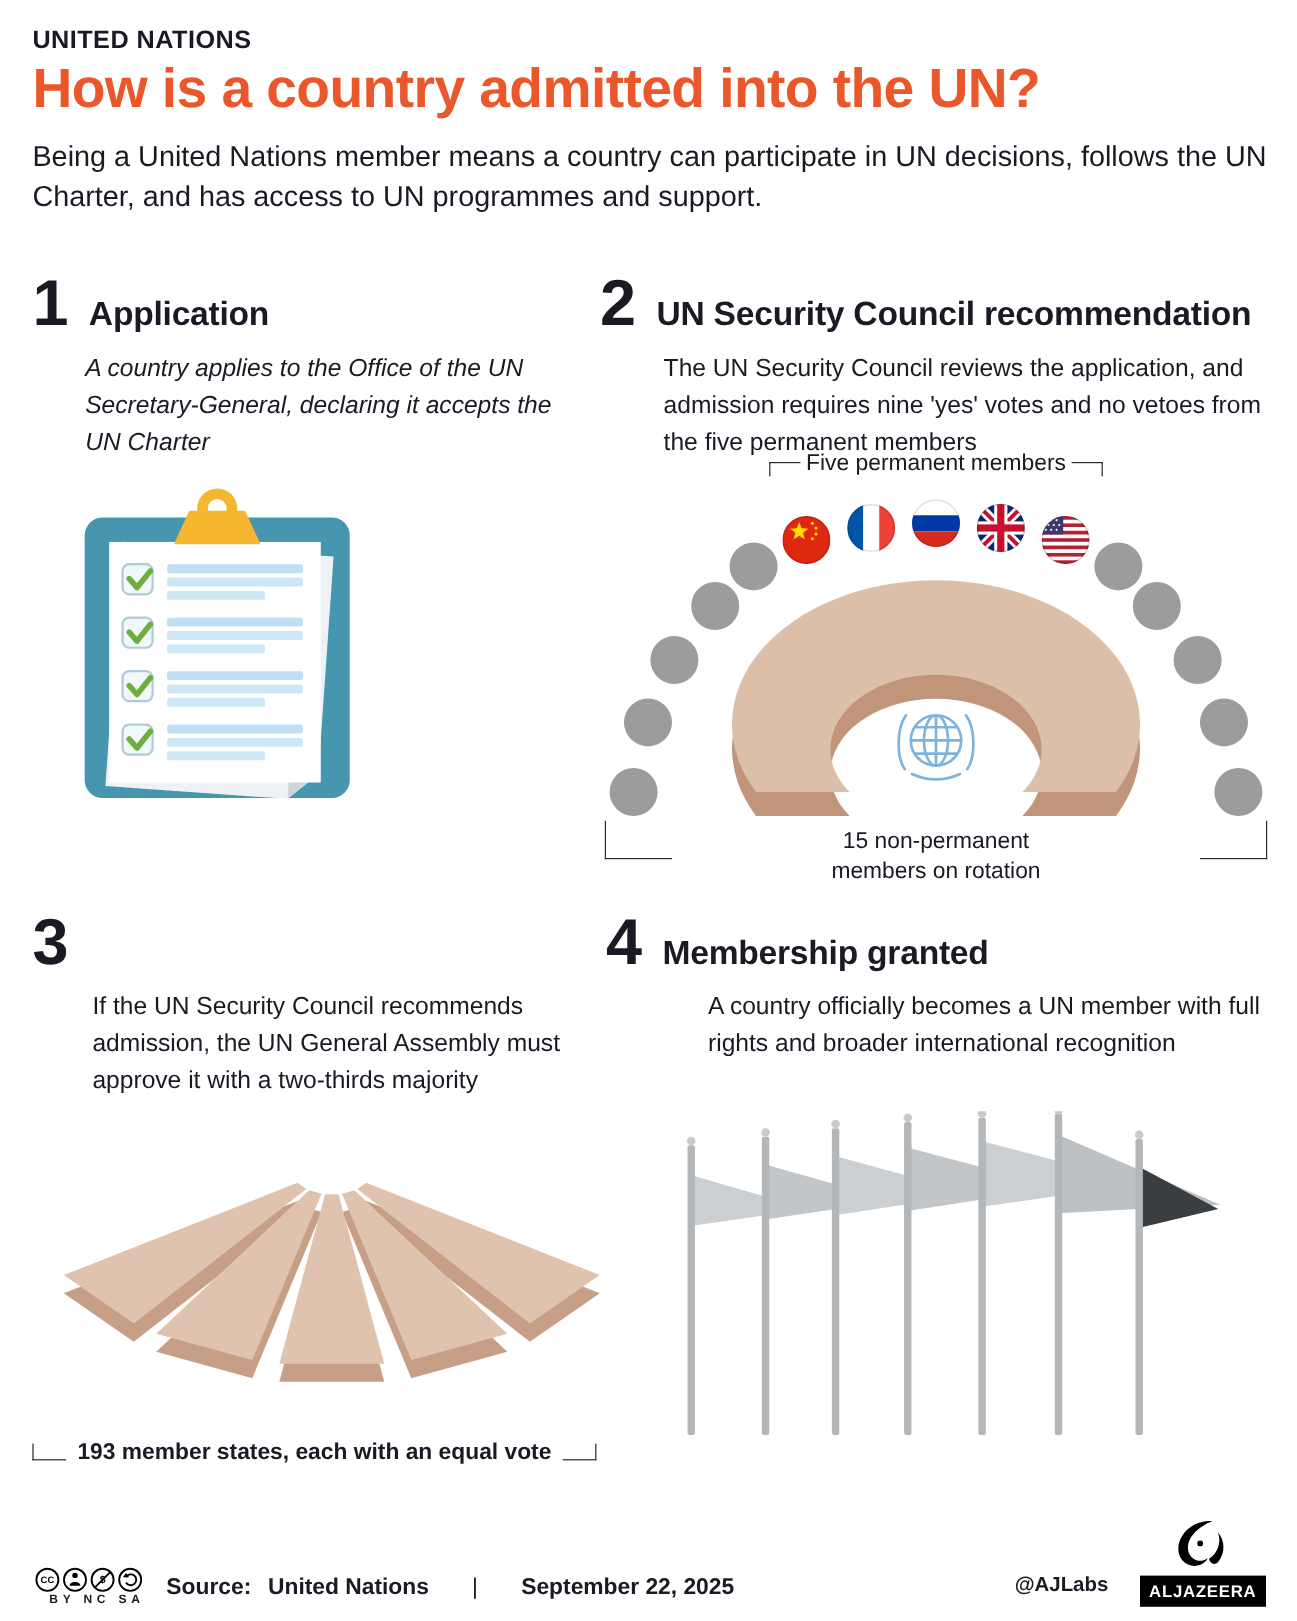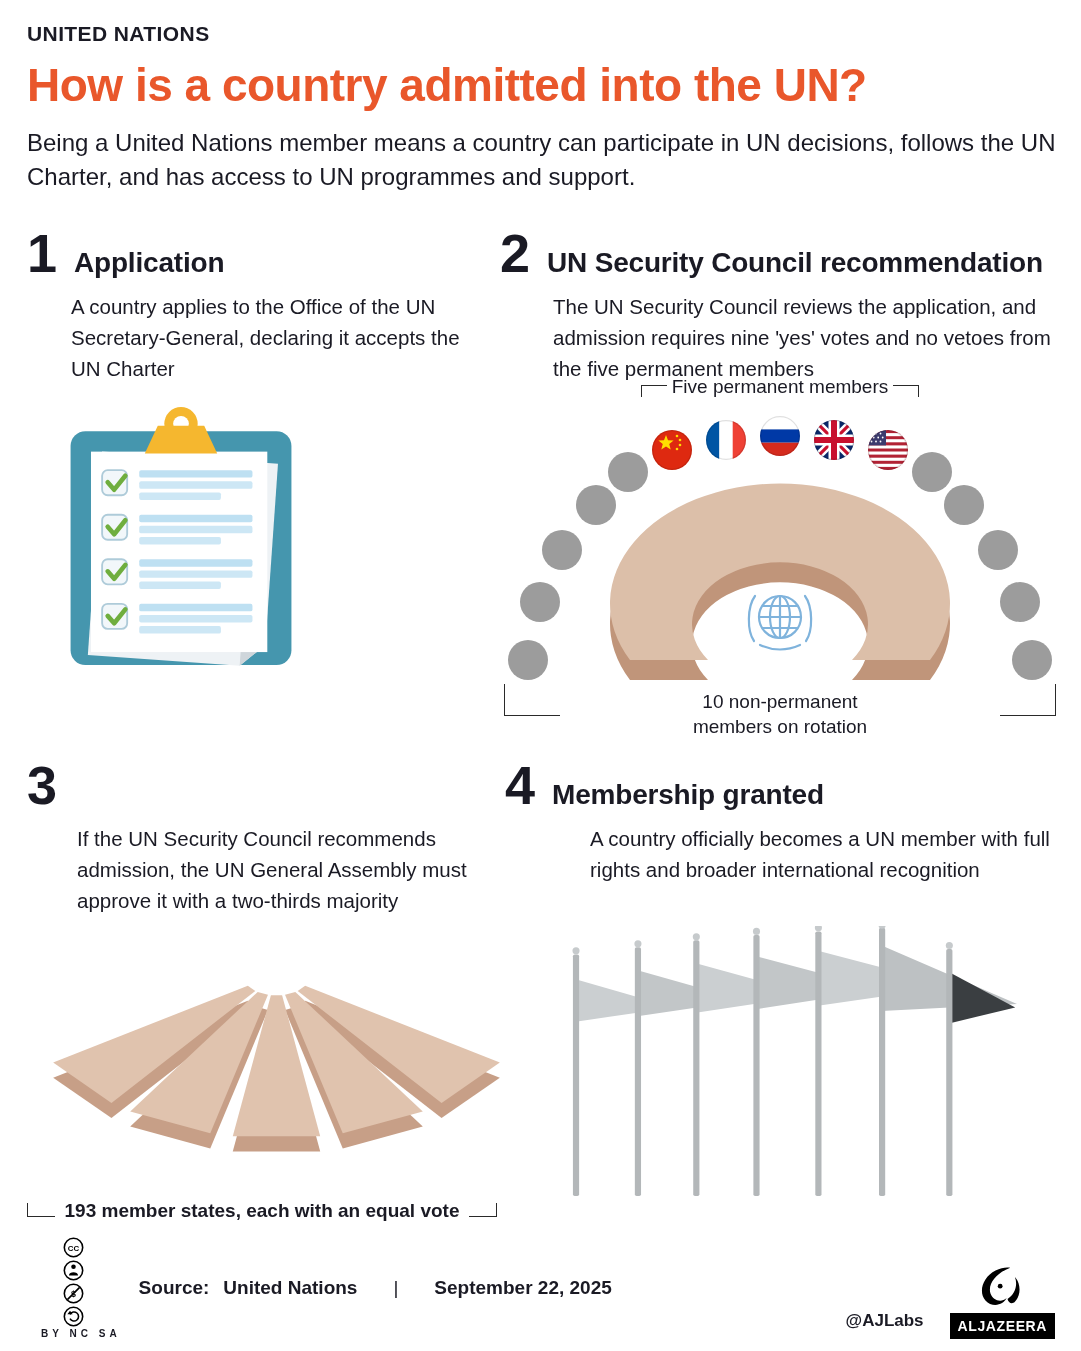--- a/index.html
+++ b/index.html
@@ -4,34 +4,34 @@
 <style>
   * { margin:0; padding:0; box-sizing:border-box; }
   html,body { width:1081px; }
   body {
     height:1351px; position:relative; background:#ffffff;
     font-family:"Liberation Sans","DejaVu Sans",sans-serif; color:#1A1A24;
     overflow:hidden;
   }
   .hdr { position:absolute; left:27px; top:22px; width:1032px; }
   .kicker { font-size:21px; font-weight:800; letter-spacing:0.4px; color:#1A1A24; }
-  .title { margin-top:12px; font-size:46px; font-weight:600; color:#E9572B; letter-spacing:-0.5px; }
+  .title { margin-top:0; font-size:46px; font-weight:600; color:#E9572B; letter-spacing:-0.5px; }
   .subtitle { margin-top:14px; font-size:24px; line-height:1.42; color:#1A1A24; }
 
   .step { position:absolute; }
   .step1 { left:27px;  top:226px; width:470px; height:534px; }
   .step2 { left:500px; top:226px; width:562px; height:534px; }
   .step3 { left:27px;  top:758px; width:498px; height:575px; }
   .step4 { left:505px; top:758px; width:560px; height:575px; }
 
   .step-head { display:flex; align-items:baseline; gap:17px; }
   .num { font-size:54px; font-weight:800; line-height:1; }
   .step-title { font-size:28px; font-weight:700; letter-spacing:-0.2px; }
   .step-body { margin-top:12px; font-size:20.5px; line-height:1.5; }
-  .step1 .step-body { margin-left:44px; width:398px; }
+  .step1 .step-body { margin-left:44px; width:398px;font-style:italic; }
   .step2 .step-body { margin-left:53px; width:508px; }
   .step3 .step-body { margin-left:50px; width:442px; }
   .step4 .step-body { margin-left:85px; width:505px; }
 
   .illo1 { position:absolute; left:38px; top:162px; }
 
   .illo2 { position:absolute; left:0; top:150px; width:560px; }
   .sc-label-top { display:flex; justify-content:center; align-items:flex-start; gap:5px; height:24px; }
   .tick-dn-l { width:26px; height:12px; border-top:1.6px solid #2A2A2A; border-left:1.6px solid #2A2A2A; margin-top:9px; }
   .tick-dn-r { width:26px; height:12px; border-top:1.6px solid #2A2A2A; border-right:1.6px solid #2A2A2A; margin-top:9px; }
@@ -49,21 +49,21 @@
   .ga-label { position:absolute; left:0; top:442px; width:470px; display:flex; justify-content:center; align-items:flex-end; gap:10px; }
   .tick-up-l { width:30px; height:14px; border-left:1.6px solid #2A2A2A;  border-bottom:1.6px solid #2A2A2A; margin-bottom:5px; }
   .tick-up-r { width:30px; height:14px; border-right:1.6px solid #2A2A2A; border-bottom:1.6px solid #2A2A2A; margin-bottom:5px; }
   .ga-label-text { font-size:19px; white-space:nowrap;font-weight:bold; }
 
   .illo4 { position:absolute; left:52px; top:168px; }
 
   .footer { position:absolute; left:27px; right:26px; bottom:12px; display:flex; justify-content:space-between; align-items:flex-end; }
   .foot-left { display:flex; align-items:center; gap:14px; }
   .cc-block { display:flex; flex-direction:column; align-items:center; margin-right:4px; }
-  .cc-icons { display:flex; gap:2px;flex-direction:column; }
+  .cc-icons { display:flex; gap:2px; }
   .cc-labels { font-size:10px; font-weight:700; letter-spacing:4px; margin-top:1px; margin-left:14px; }
   .src-label, .src-value, .date { font-size:19px; font-weight:700; }
   .sep { font-size:19px; margin:0 22px; }
   .foot-right { display:flex; align-items:flex-end; gap:26px; }
   .handle { font-size:17px; font-weight:700; margin-bottom:8px; }
   .aj-stack { display:flex; flex-direction:column; align-items:center; gap:2px; }
   .aj-box { background:#000; color:#fff; font-size:14px; font-weight:700; padding:5px 8px; letter-spacing:0.6px; }
 </style>
 </head>
 <body>
@@ -250,21 +250,21 @@
               <circle cx="8" cy="11.5" r="0.9" fill="#FFF"></circle>
             <circle cx="12.5" cy="11.5" r="0.9" fill="#FFF"></circle>
           </g>
           <circle cx="20" cy="20" r="19.3" fill="none" stroke="rgba(0,0,0,0.12)" stroke-width="1.2"></circle>
         </svg>
       </div>
 
       <div class="sc-bottom">
         <span class="br-l"></span>
         <div class="sc-bottom-label">
-          <div>10 non-permanent</div>
+          <div>15 non-permanent</div>
           <div>members on rotation</div>
         </div>
         <span class="br-r"></span>
       </div>
     </div>
   </section>
 
   <section class="step step3">
     <div class="step-head">
       <span class="num">3</span>

